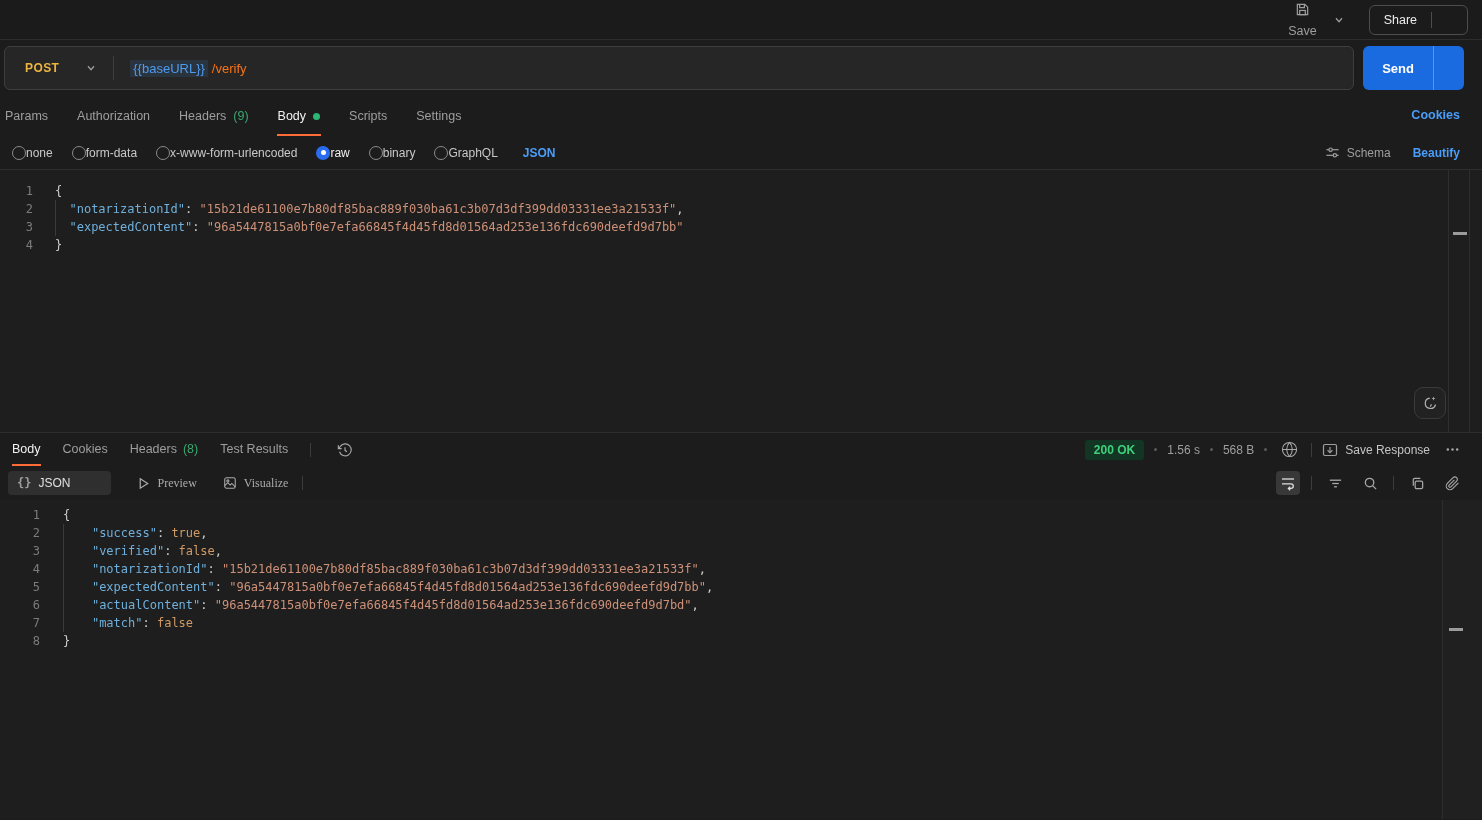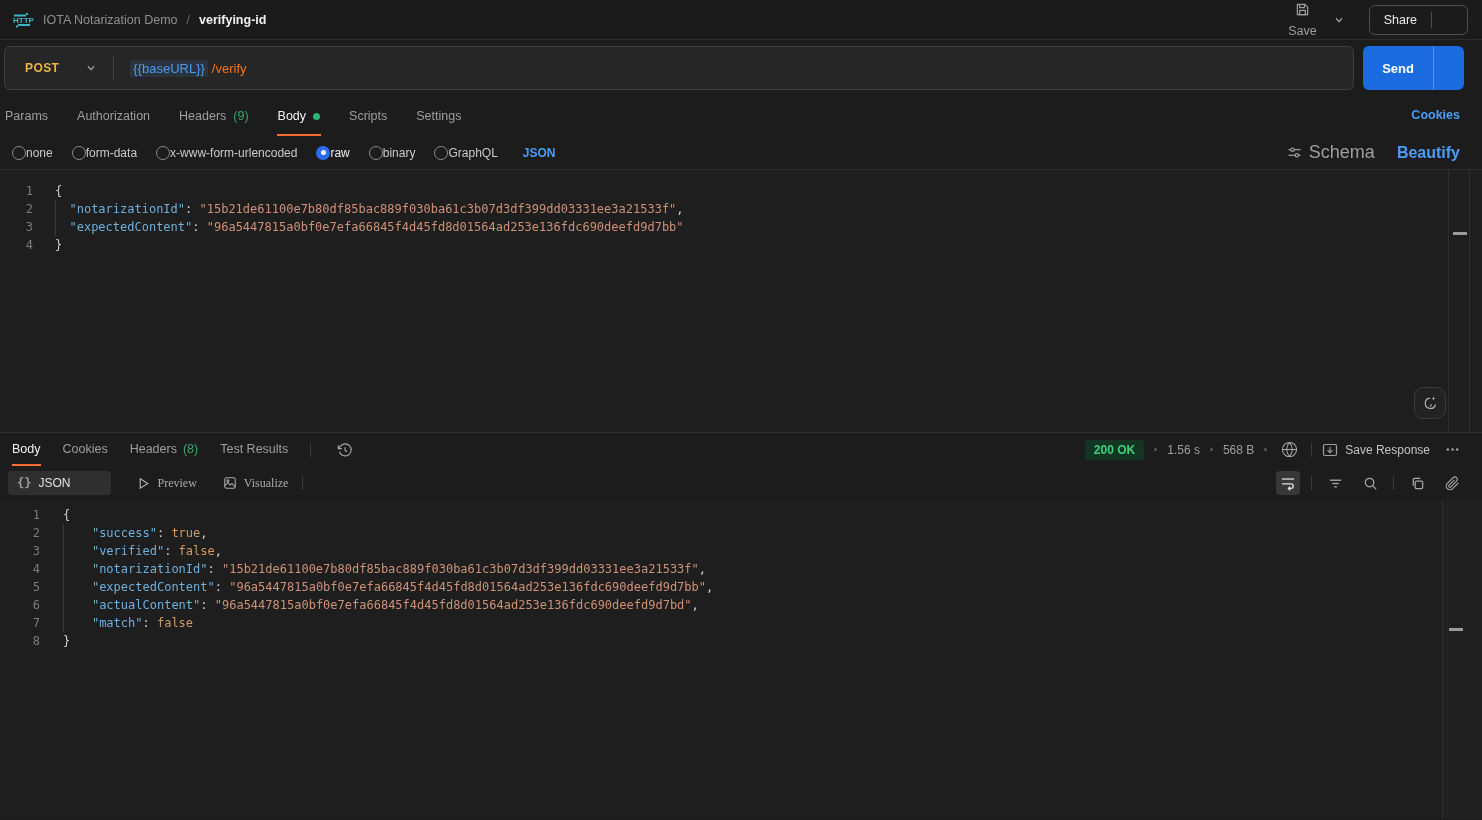--- a/index.html
+++ b/index.html
@@ -56,22 +56,22 @@
   .radio-item { display:flex; align-items:center; cursor:pointer; }
   .radio-circle { width:14px; height:14px; border-radius:50%; border:1.5px solid #8a8a8a; }
   .radio-item.checked .radio-circle { border:none; background:#2a6cf0; position:relative; }
   .radio-item.checked .radio-circle::after { content:""; position:absolute; left:4.5px; top:4.5px;
     width:5px; height:5px; border-radius:50%; background:#fff; }
   .radio-label { font-size:12px; color:#c9c9c9; }
   .radio-item.checked .radio-label { color:#f0f0f0; }
   .lang-select { display:flex; align-items:center; gap:6px; color:#4a9df8; font-size:12px;
     font-weight:700; margin-left:6px; cursor:pointer; }
   .radio-right { margin-left:auto; display:flex; align-items:center; gap:22px; }
-  .schema-btn { display:flex; align-items:center; gap:7px; color:#9e9e9e; font-size:18px; cursor:pointer; }
-  .beautify-btn { color:#4a9df8; font-size:16px; font-weight:700; cursor:pointer; }
+  .schema-btn { display:flex; align-items:center; gap:7px; color:#9e9e9e; font-size:12px; cursor:pointer; }
+  .beautify-btn { color:#4a9df8; font-size:12px; font-weight:700; cursor:pointer; }
 
   
   .editor { position:relative; background:#1e1e1e;
     font-family:"DejaVu Sans Mono", monospace; font-size:12px; }
   .editor-request { height:262px; padding-top:12px; }
   .code-line { height:18px; line-height:18px; display:flex; white-space:pre; }
   .ln { color:#7c7c7c; text-align:right; flex:none; }
   .editor-request .ln { width:33px; }
   .editor-request .code { margin-left:22px; }
   .editor-response .ln { width:40px; }
@@ -119,34 +119,20 @@
 
   .editor-response { flex:1; padding-top:6px; }
   .overview-res { position:absolute; top:0; bottom:0; right:0; width:40px;
     border-left:1px solid #2e2e2e; background:#202020; }
   .overview-res .thumb { position:absolute; left:6px; top:128px; width:14px; height:3px; background:#9b9b9b; }
 </style>
 </head>
 <body>
 
 <div class="topbar">
-  <div class="crumbs">
-    <span class="icon-btn" style="color:#3ab6c6;">
-      <svg width="24" height="22" viewBox="0 0 24 22" fill="none">
-        <path d="M4 5.5h12v2H4z" fill="#3ab6c6"></path>
-          <path d="M16 4h2v2h-2z" fill="#3ab6c6"></path>
-        <path d="M8 15h12v2H8z" fill="#3ab6c6"></path>
-          <path d="M6 16.5h2v2H6z" fill="#3ab6c6"></path>
-        <text x="3" y="13.5" font-size="8" font-weight="bold" fill="#3ab6c6" font-family="Liberation Sans, sans-serif">HTTP</text>
-      </svg>
-    </span>
-    <span class="crumb-collection">IOTA Notarization Demo</span>
-    <span class="crumb-sep">/</span>
-    <span class="crumb-name">verifying-id</span>
-  </div>
   <div class="topbar-right">
     <div class="save-btn">
       <span class="icon-btn">
         <svg width="15" height="15" viewBox="0 0 16 16" fill="none" stroke="currentColor" stroke-width="1.3">
           <path d="M2.5 2.5h8l3 3v8h-11z"></path>
             <path d="M5 2.5v3.5h5V2.5"></path>
             <rect x="5" y="9" width="6" height="4.5"></rect>
         </svg>
       </span>
       <span>Save</span>

